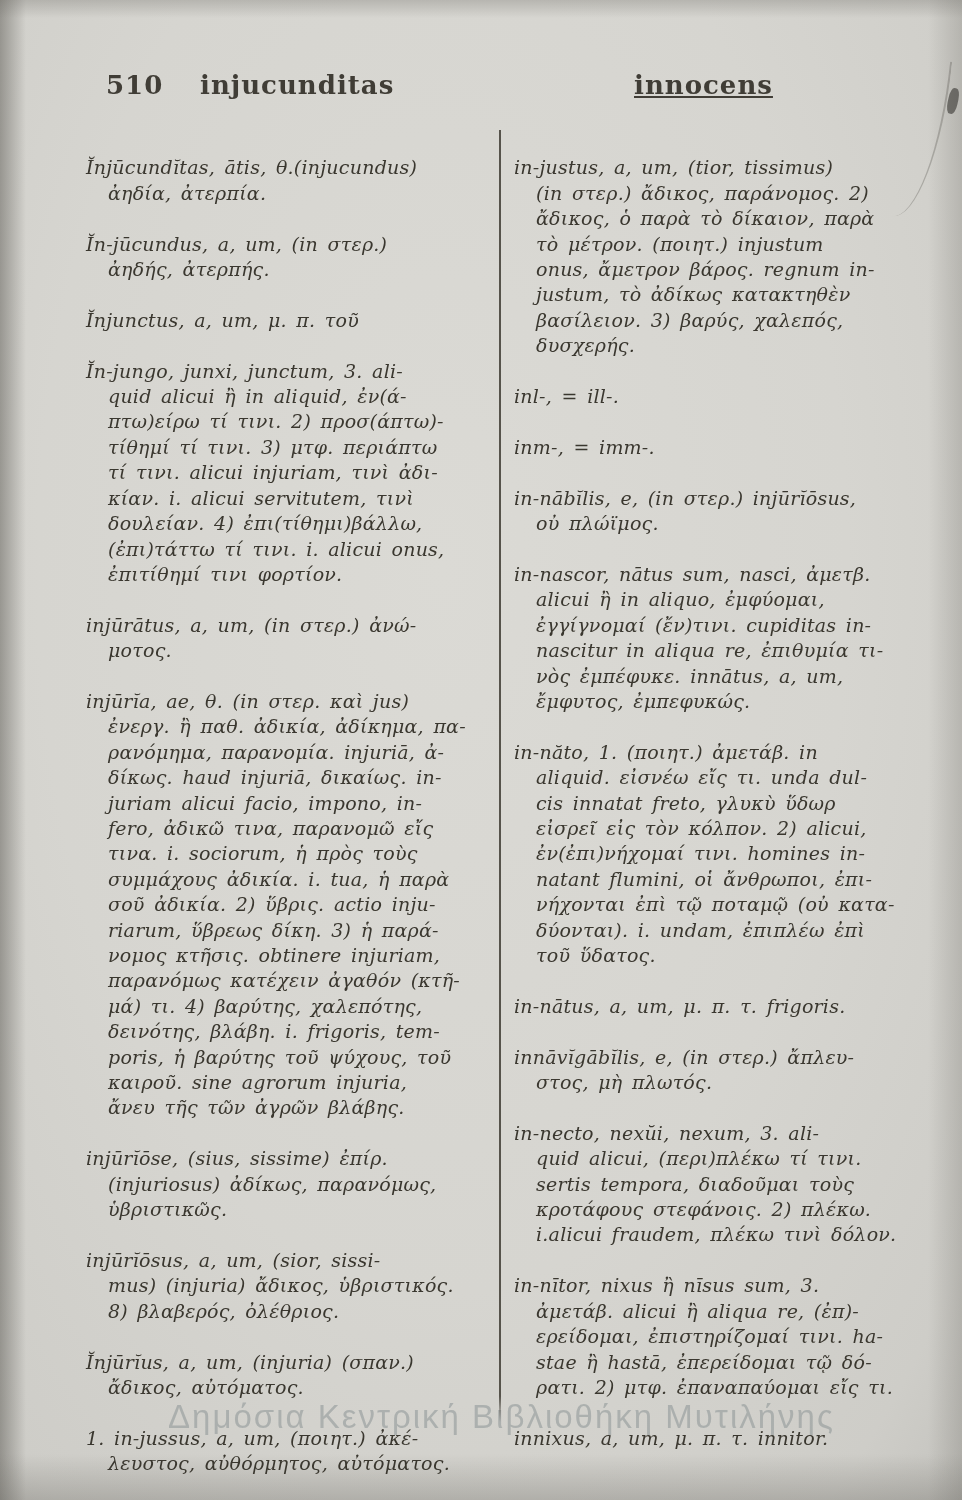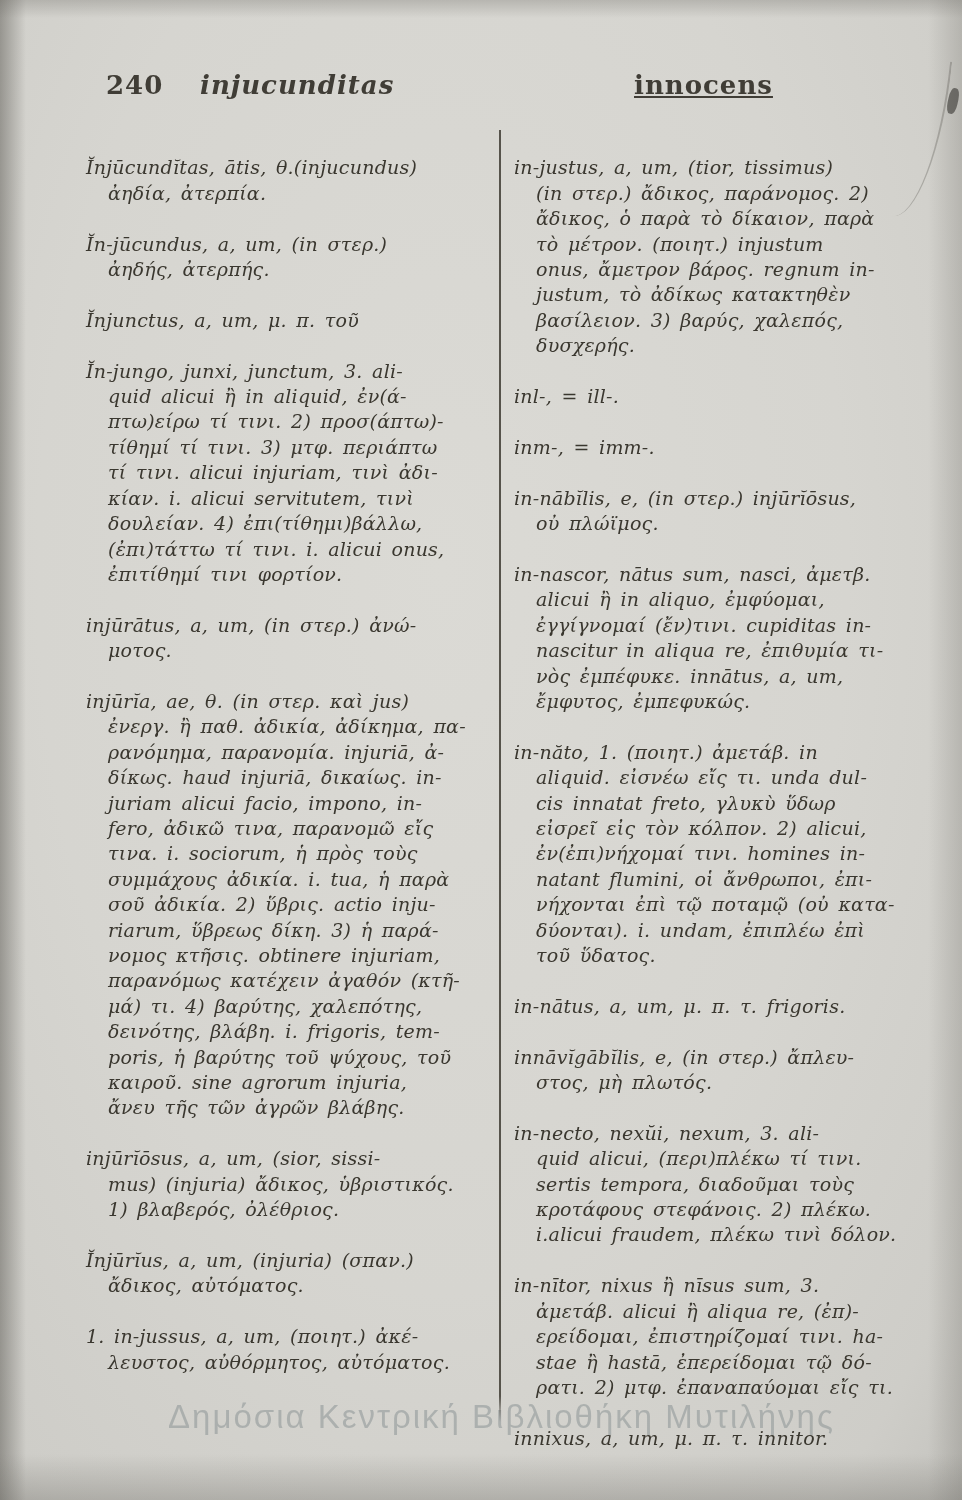--- a/index.html
+++ b/index.html
@@ -24,21 +24,21 @@
     background:linear-gradient(to left, rgba(120,118,112,.30), rgba(120,118,112,0));}
   .crease{position:absolute;right:18px;top:58px;width:60px;height:160px;
     border-right:2px solid rgba(95,93,87,.35);border-radius:0 0 70% 0/0 0 100% 0;
     transform:rotate(6deg);}
   .smudge{position:absolute;right:4px;top:88px;width:10px;height:26px;
     background:rgba(40,38,34,.55);border-radius:40%;transform:rotate(12deg);}
 
   .header{position:absolute;top:70px;left:0;right:0;height:40px;
     font-size:26px;font-weight:bold;letter-spacing:1px;color:#403d36;}
   .pagenum{position:absolute;left:106px;top:0;}
-  .hw-left{position:absolute;left:200px;top:0;font-style:italic;}
+  .hw-left{position:absolute;left:200px;top:0;}
   .hw-right{position:absolute;left:634px;top:0;text-decoration:underline;}
 
   .watermark{position:absolute;left:168px;top:1398px;width:770px;
     font-family:"Liberation Sans","DejaVu Sans",sans-serif;
     font-size:33px;letter-spacing:2px;color:#8d9596;opacity:.55;
     white-space:nowrap;}
 
   .columns{position:absolute;top:130px;left:86px;display:flex;}
   .col{font-size:19px;line-height:25.4px;
     word-spacing:.17em;letter-spacing:.012em;
@@ -54,21 +54,21 @@
 
 <div class="page">
   <div class="edge-left"></div>
   <div class="edge-top"></div>
   <div class="edge-right"></div>
   <div class="edge-bottom"></div>
   <div class="crease"></div>
   <div class="smudge"></div>
 
   <div class="header">
-    <span class="pagenum">240</span>
+    <span class="pagenum">510</span>
     <span class="hw-left">injucunditas</span>
     <span class="hw-right">innocens</span>
   </div>
 
   <div class="watermark">Δημόσια Κεντρική Βιβλιοθήκη Μυτιλήνης</div>
 
   <div class="columns">
     <div class="col left">
       <div class="entry">Ĭnjūcundĭtas, ātis, θ.(injucundus)
 ἀηδία, ἀτερπία.</div>
@@ -96,23 +96,26 @@
 συμμάχους ἀδικία. i. tua, ἡ παρὰ
 σοῦ ἀδικία.  2) ὕβρις. actio inju-
 riarum, ὕβρεως δίκη.  3) ἡ παρά-
 νομος κτῆσις. obtinere injuriam,
 παρανόμως κατέχειν ἀγαθόν (κτῆ-
 μά) τι.   4) βαρύτης, χαλεπότης,
 δεινότης, βλάβη. i. frigoris, tem-
 poris, ἡ βαρύτης τοῦ ψύχους, τοῦ
 καιροῦ.  sine  agrorum  injuria,
 ἄνευ τῆς τῶν ἀγρῶν βλάβης.</div>
+      <div class="entry">injūrĭōse,  (sius,  sissime) ἐπίρ.
+(injuriosus) ἀδίκως, παρανόμως,
+ὑβριστικῶς.</div>
       <div class="entry">injūrĭōsus,  a,  um,  (sior,  sissi-
 mus) (injuria) ἄδικος, ὑβριστικός.
-1) βλαβερός, ὀλέθριος.</div>
+8) βλαβερός, ὀλέθριος.</div>
       <div class="entry">Ĭnjūrĭus, a, um, (injuria) (σπαν.)
 ἄδικος, αὐτόματος.</div>
       <div class="entry">1. in-jussus, a, um, (ποιητ.) ἀκέ-
 λευστος, αὐθόρμητος, αὐτόματος.</div>
       
       
       
     </div>
     <div class="divider"></div>
     <div class="col right">

